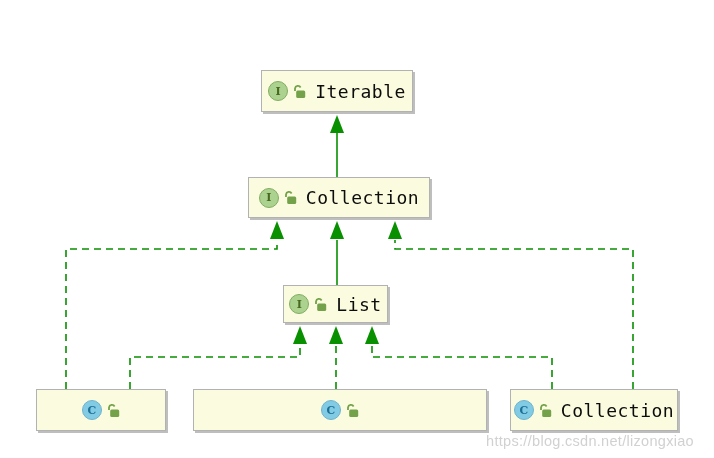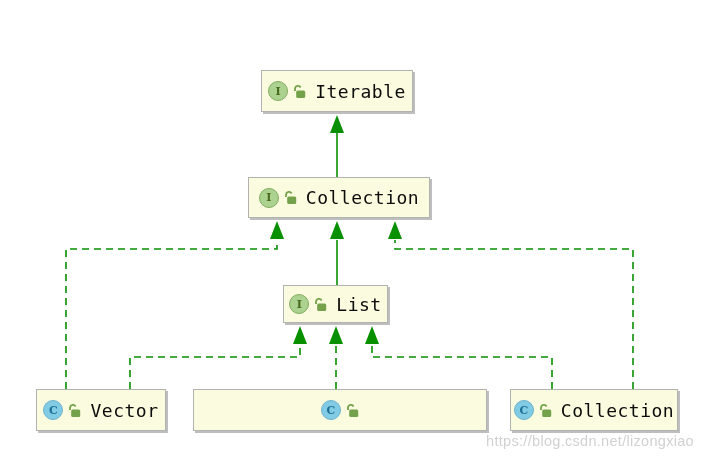--- a/index.html
+++ b/index.html
@@ -111,21 +111,20 @@
     </svg>
     <span class="label">List</span>
   </div>
 
   <div class="node cls" id="node-vector">
     <span class="type-icon">C</span>
     <svg class="lock-icon" viewBox="0 0 13 15">
       <path d="M2 7 V4.5 a3 3 0 0 1 5.6 -1" stroke="#74a24a" stroke-width="1.8" fill="none"></path>
       <rect x="3.2" y="6.5" width="9" height="7.5" rx="1.5" fill="#74a24a"></rect>
     </svg>
-    <span class="label">Vector</span>
   </div>
 
   <div class="node cls" id="node-cowal">
     <span class="type-icon">C</span>
     <svg class="lock-icon" viewBox="0 0 13 15">
       <path d="M2 7 V4.5 a3 3 0 0 1 5.6 -1" stroke="#74a24a" stroke-width="1.8" fill="none"></path>
       <rect x="3.2" y="6.5" width="9" height="7.5" rx="1.5" fill="#74a24a"></rect>
     </svg>
   </div>
 

